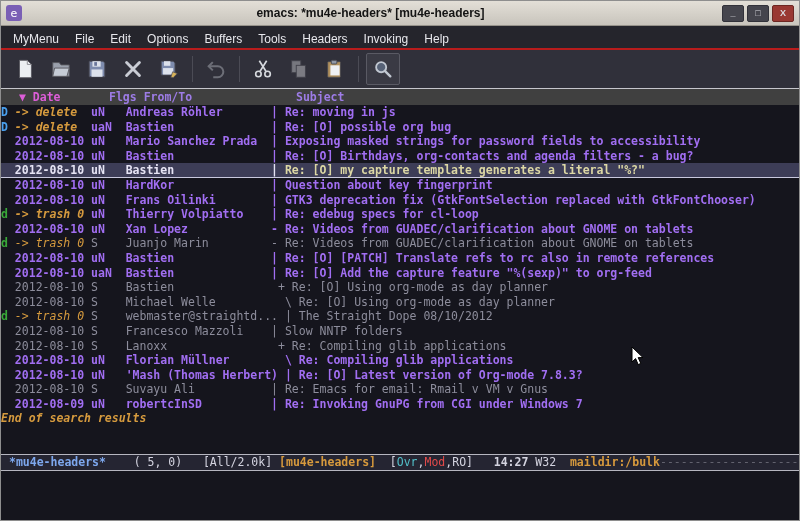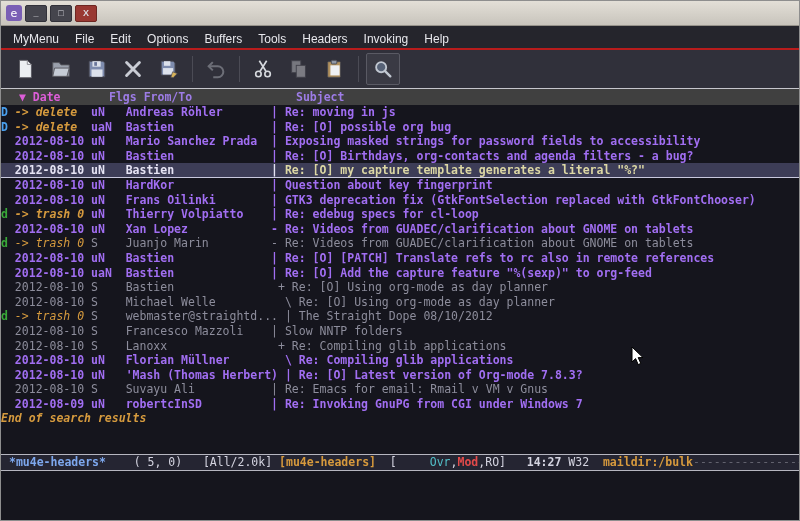--- a/index.html
+++ b/index.html
@@ -63,41 +63,42 @@
   .end-line{white-space:pre;height:14.6px;line-height:14.6px;
     color:#d59a3e;font-style:italic;font-weight:bold;}
   
   .modeline{
     height:17px;flex:0 0 17px;box-sizing:border-box;line-height:15px;white-space:pre;overflow:hidden;
     background:#252532;border-top:1px solid #b6b6c0;border-bottom:1px solid #b6b6c0;
     font-size:11.5px;padding-left:8px;color:#d4d4e0;
   }
   .ml-name{color:#7ea8ee;font-weight:bold;}
   .ml-amber{color:#d79a3d;font-weight:bold;}
-  .ml-red{color:#e24a4a;font-weight:bold;}
-  .ml-cyan{color:#52bfc8;margin-left:33px;}
+  .ml-red{color:#e24a4a;font-weight:normal;}
+  .ml-cyan{color:#52bfc8;}
   .ml-time{font-weight:bold;}
   .ml-dim{color:#62626e;}
   
   .echo{flex:1 0 22px;background:#15151d;}
   
   .mouse{position:absolute;left:630px;top:345px;pointer-events:none;}
 </style>
 </head>
 <body>
 
 <div class="frame">
 
   <div class="titlebar">
     <span class="win-icon">
       <svg viewBox="0 0 16 16" width="16" height="16">
           <rect width="16" height="16" rx="3" fill="#7a5fb5"></rect>
           <text x="8" y="12" font-size="11" fill="#ffffff" text-anchor="middle" font-family="DejaVu Sans">e</text>
         </svg>
     </span>
+    <span class="win-title">emacs: *mu4e-headers* [mu4e-headers]</span>
     <span class="win-buttons">
         <span class="win-btn">_</span>
         <span class="win-btn">□</span>
         <span class="win-btn close">X</span>
       </span>
   </div>
 
   <div class="menubar">
       <span class="menu-item">MyMenu</span>
       <span class="menu-item">File</span>

